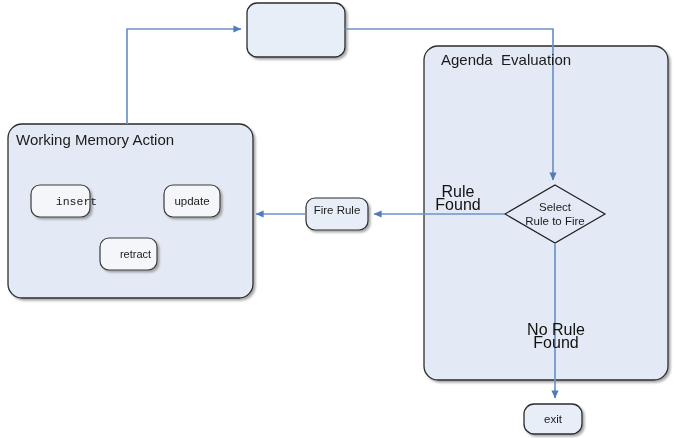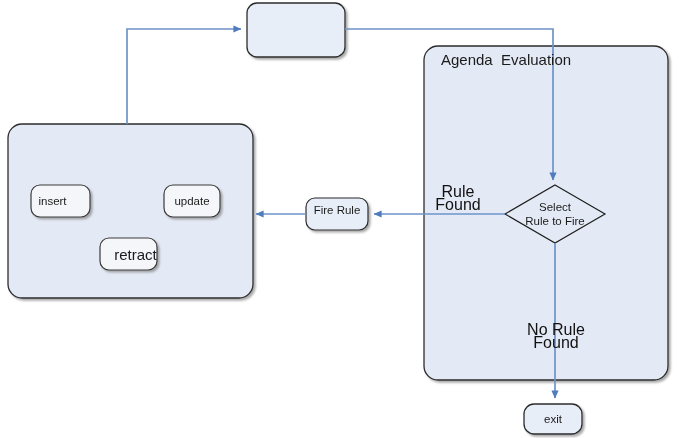--- a/index.html
+++ b/index.html
@@ -106,29 +106,30 @@
 
     <polyline points="345,29 553,29 553,180" fill="none" stroke="#6d93c9" stroke-width="1.7" marker-end="url(#arrowblue)"></polyline>
 
     <polyline points="505,214 374,214" fill="none" stroke="#6d93c9" stroke-width="1.7" marker-end="url(#arrowblue)"></polyline>
 
     <polyline points="306,214 256,214" fill="none" stroke="#6d93c9" stroke-width="1.7" marker-end="url(#arrowblue)"></polyline>
 
     <polyline points="555,243 555,398" fill="none" stroke="#6d93c9" stroke-width="1.7" marker-end="url(#arrowblue)"></polyline>
   </svg>
 
+  <div class="container-title" style="left:16px; top:131px;">Working Memory Action</div>
 
   <div class="container-title" style="left:441px; top:51px;">Agenda  Evaluation</div>
 
 
-  <div class="node-label" style="left:23px; top:185px; width:59px; height:32px; font-size:11.5px;">insert</div>
+  <div class="node-label" style="left:47px; top:185px; width:59px; height:32px; font-size:11.5px;font-family:Liberation Mono, monospace;">insert</div>
 
   <div class="node-label" style="left:164px; top:185px; width:56px; height:32px; font-size:11.5px;">update</div>
 
-  <div class="node-label" style="left:100px; top:238px; width:71px; height:32px; font-size:15px;">retract</div>
+  <div class="node-label" style="left:100px; top:238px; width:71px; height:32px; font-size:11px;">retract</div>
 
   <div class="node-label" style="left:306px; top:198px; width:62px; height:23px; font-size:11.5px;">Fire Rule</div>
 
   <div class="node-label" style="left:524px; top:404px; width:58px; height:30px; font-size:11.5px;">exit</div>
 
   <div class="node-label" style="left:505px; top:185px; width:100px; height:58px; font-size:11.5px; line-height:14px;">Select
 Rule to Fire</div>
 
   <div class="edge-label" style="left:430px; top:185px; width:56px;">Rule
 Found</div>

